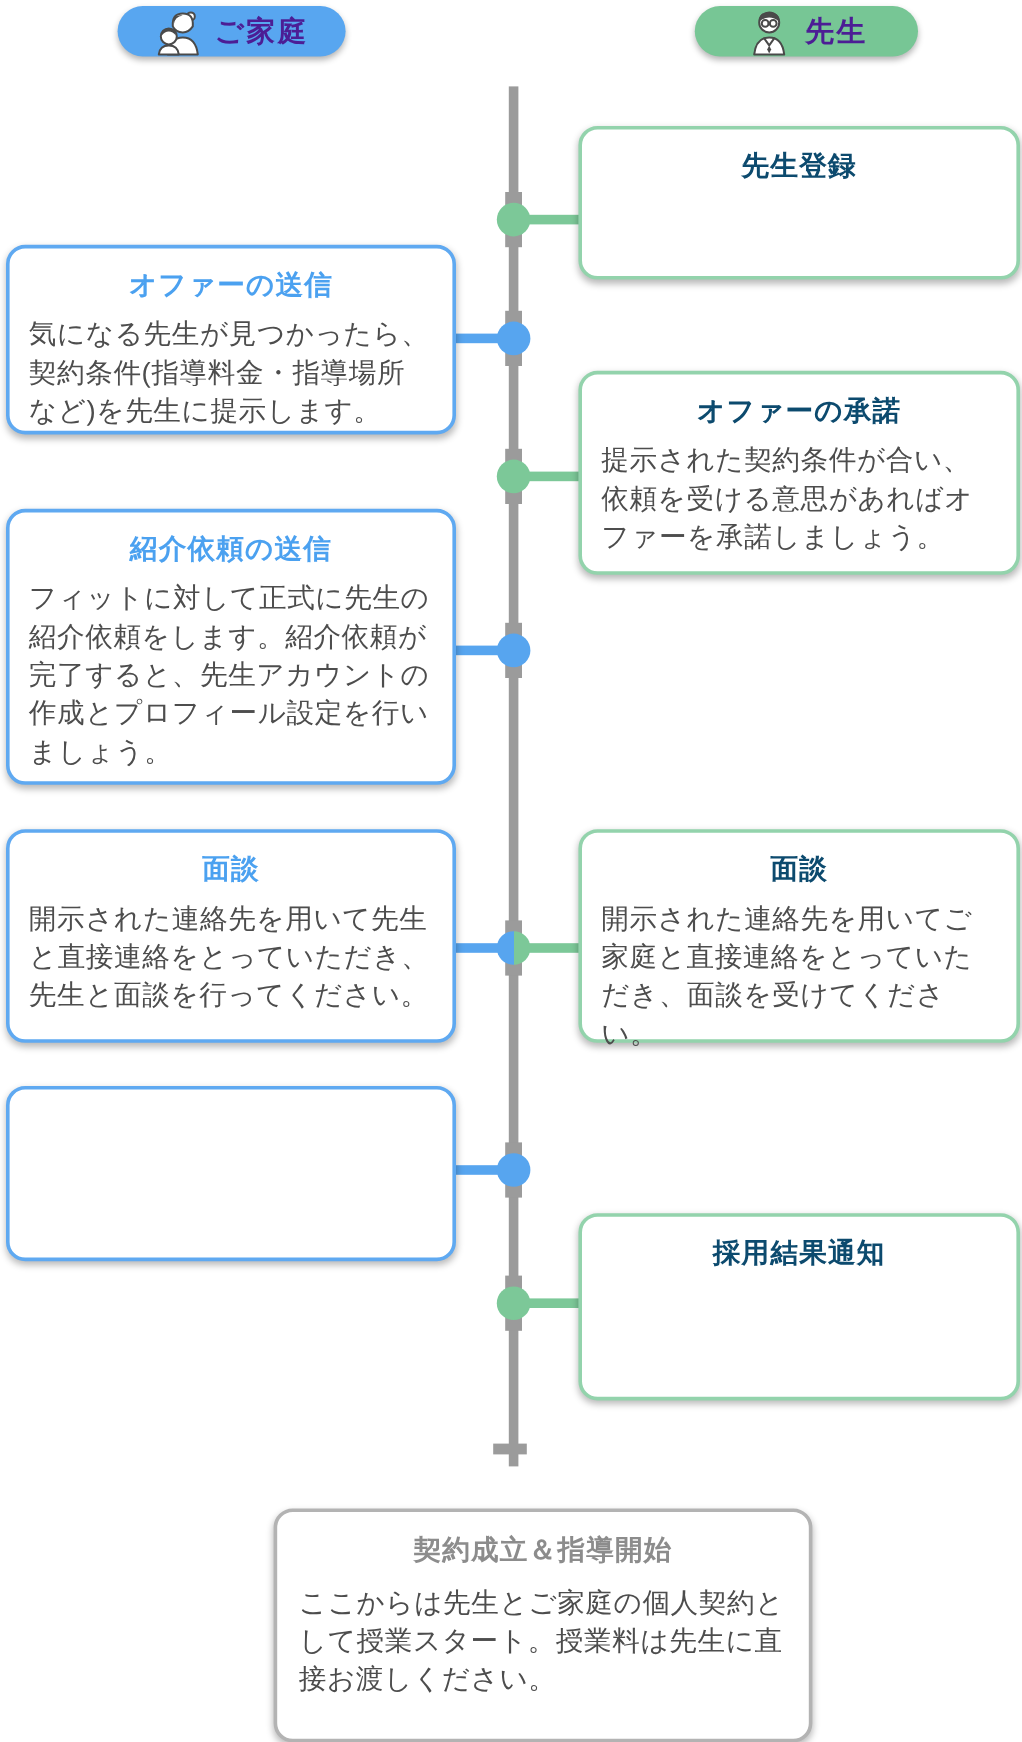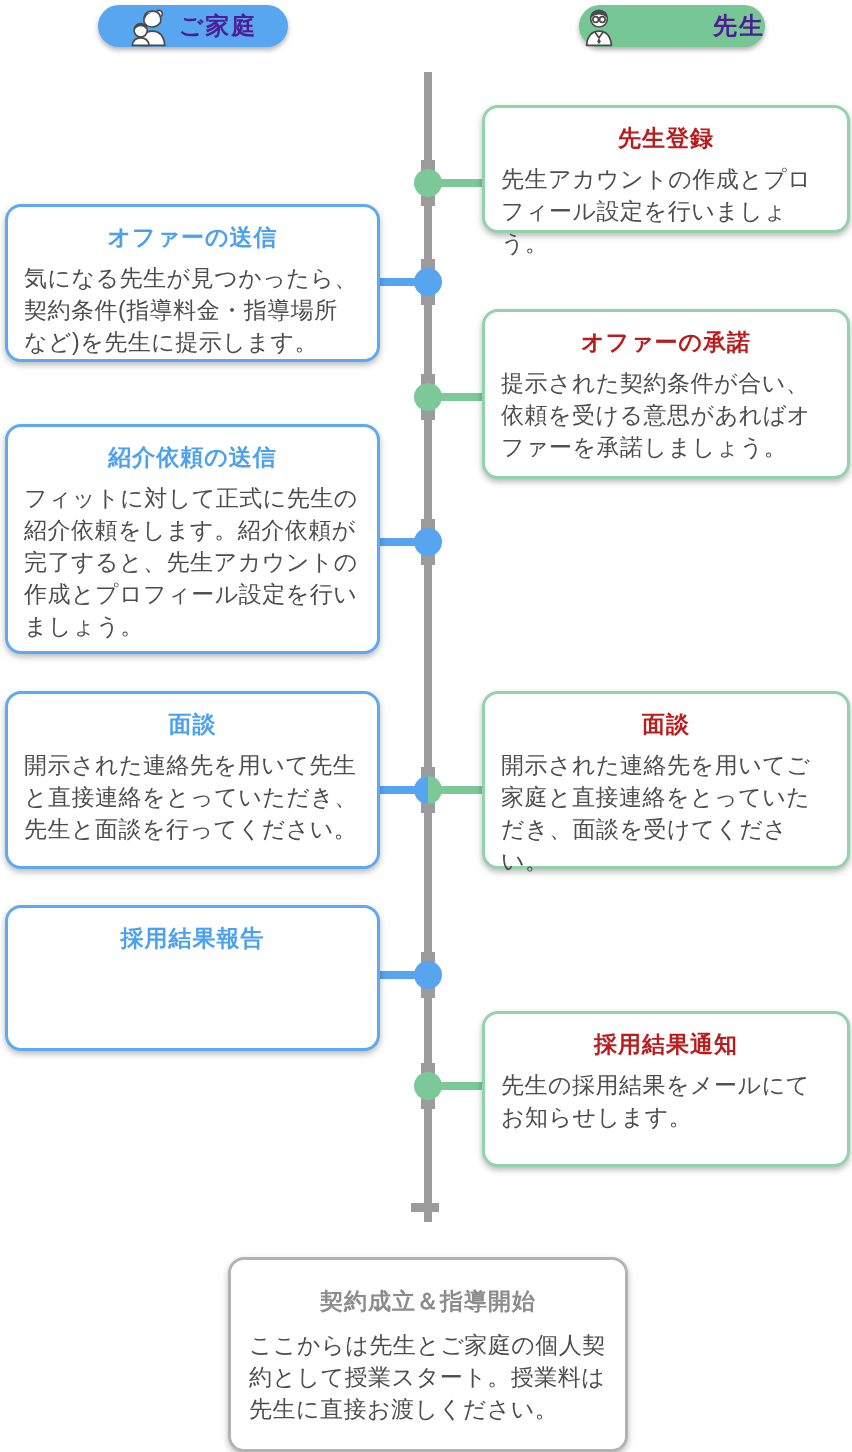--- a/index.html
+++ b/index.html
@@ -7,21 +7,21 @@
   body{font-family:"Liberation Sans","DejaVu Sans",sans-serif;}
   .canvas{position:relative;width:852px;height:1452px;background:#ffffff;overflow:hidden;}
 
   
   .timeline{position:absolute;left:424px;top:72px;width:8px;height:1150px;background:#9b9b9b;}
   .timeline-cap{position:absolute;left:411px;top:1203px;width:28px;height:9px;background:#9b9b9b;}
 
   
   .badge{position:absolute;top:5px;height:42px;border-radius:21px;display:flex;align-items:center;justify-content:center;gap:10px;box-shadow:0 3px 5px rgba(0,0,0,0.30);}
   .badge-family{left:98px;width:190px;background:#58a6f0;}
-  .badge-teacher{left:579px;width:186px;background:#77c695;justify-content:space-between;}
+  .badge-teacher{left:579px;width:186px;background:#77c695;}
   .badge-label{color:#4c1d95;font-size:24px;font-weight:bold;letter-spacing:2px;}
   .badge-icon{width:40px;height:40px;display:flex;align-items:center;justify-content:center;margin-top:2px;}
 
   
   .dot-back{position:absolute;left:421px;width:14px;height:46px;background:#9b9b9b;}
   .dot{position:absolute;left:414px;width:28px;height:28px;border-radius:50%;}
   .dot.blue{background:#57a5ef;}
   .dot.green{background:#7cc898;}
   .dot.split{background:linear-gradient(90deg,#57a5ef 0 50%,#7cc898 50% 100%);}
   .conn{position:absolute;height:8px;}
@@ -29,33 +29,33 @@
   .conn.green{background:#7cc898;left:438px;width:46px;}
 
   
   .card{position:absolute;background:#ffffff;border-radius:16px;box-sizing:border-box;
         box-shadow:0 3px 6px rgba(0,0,0,0.28);padding:13px 16px 14px 16px;}
   .card.blue{border:3px solid #5fa9f1;}
   .card.green{border:3px solid #93d3ac;}
   .card.gray{border:3px solid #b3b3b3;}
   .card-title{text-align:center;font-size:23px;font-weight:bold;margin:2px 0 9px 0;letter-spacing:1px;}
   .card.blue .card-title{color:#4ba1f0;}
-  .card.green .card-title{color:#b91c1c;}
+  .card.green .card-title{color:#0c4a6e;}
   .card.gray .card-title{color:#8c8c8c;}
   .card-body{font-size:23px;line-height:32px;color:#4d4d4d;letter-spacing:0.5px;text-align:left;}
 
   .c1{left:482px;top:105px;width:368px;height:128px;}
   .c2{left:5px;top:204px;width:375px;height:158px;}
   .c3{left:482px;top:309px;width:368px;height:170px;}
   .c4{left:5px;top:424px;width:375px;height:230px;}
   .c5{left:5px;top:691px;width:375px;height:178px;}
   .c6{left:482px;top:691px;width:368px;height:178px;}
   .c7{left:5px;top:905px;width:375px;height:146px;}
   .c8{left:482px;top:1011px;width:368px;height:156px;}
-  .c9{left:228px;top:1257px;width:400px;height:195px;padding:24px 18px;}
+  .c9{left:228px;top:1257px;width:449px;height:195px;padding:14px 18px;}
   .c9 .card-title{margin-bottom:12px;}
 </style>
 </head>
 <body>
 
 <div class="canvas">
 
   <div class="timeline"></div>
   <div class="timeline-cap"></div>
 
@@ -118,21 +118,20 @@
   <div class="dot-back" style="top:952px"></div>
   <div class="conn blue" style="top:971px"></div>
   <div class="dot blue" style="top:961px"></div>
 
   <div class="dot-back" style="top:1063px"></div>
   <div class="conn green" style="top:1082px"></div>
   <div class="dot green" style="top:1072px"></div>
 
   <div class="card green c1">
     <div class="card-title">先生登録</div>
-    <div class="card-body">先生アカウントの作成とプロフィール設定を行いましょう。</div>
   </div>
 
   <div class="card blue c2">
     <div class="card-title">オファーの送信</div>
     <div class="card-body">気になる先生が見つかったら、契約条件(指導料金・指導場所など)を先生に提示します。</div>
   </div>
 
   <div class="card green c3">
     <div class="card-title">オファーの承諾</div>
     <div class="card-body">提示された契約条件が合い、依頼を受ける意思があればオファーを承諾しましょう。</div>
@@ -147,26 +146,24 @@
     <div class="card-title">面談</div>
     <div class="card-body">開示された連絡先を用いて先生と直接連絡をとっていただき、先生と面談を行ってください。</div>
   </div>
 
   <div class="card green c6">
     <div class="card-title">面談</div>
     <div class="card-body">開示された連絡先を用いてご家庭と直接連絡をとっていただき、面談を受けてください。</div>
   </div>
 
   <div class="card blue c7">
-    <div class="card-title">採用結果報告</div>
   </div>
 
   <div class="card green c8">
     <div class="card-title">採用結果通知</div>
-    <div class="card-body">先生の採用結果をメールにてお知らせします。</div>
   </div>
 
   <div class="card gray c9">
     <div class="card-title">契約成立＆指導開始</div>
     <div class="card-body">ここからは先生とご家庭の個人契約として授業スタート。授業料は先生に直接お渡しください。</div>
   </div>
 
 </div>
 
 </body></html>

